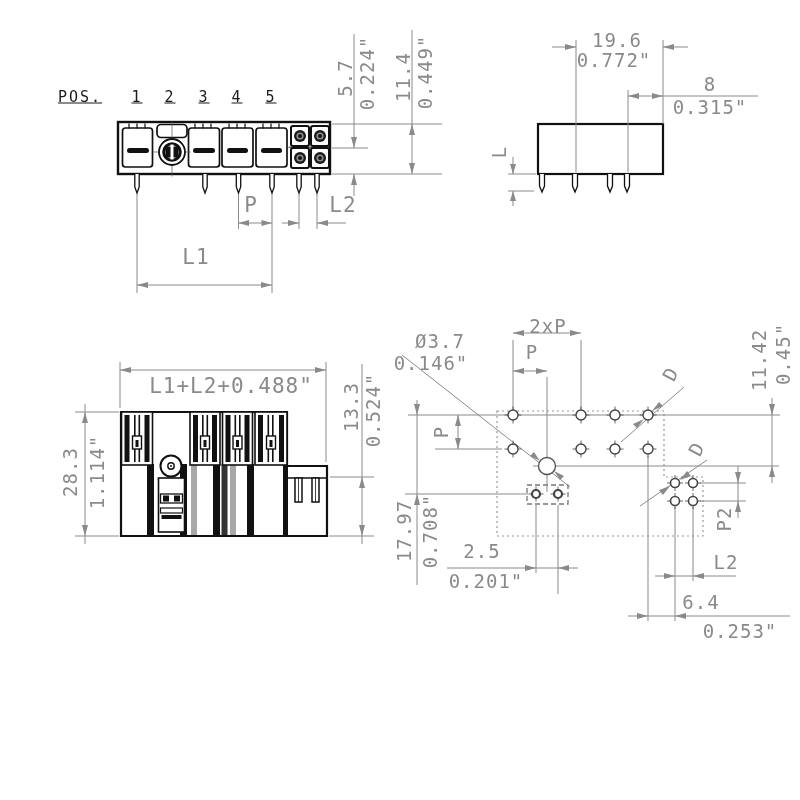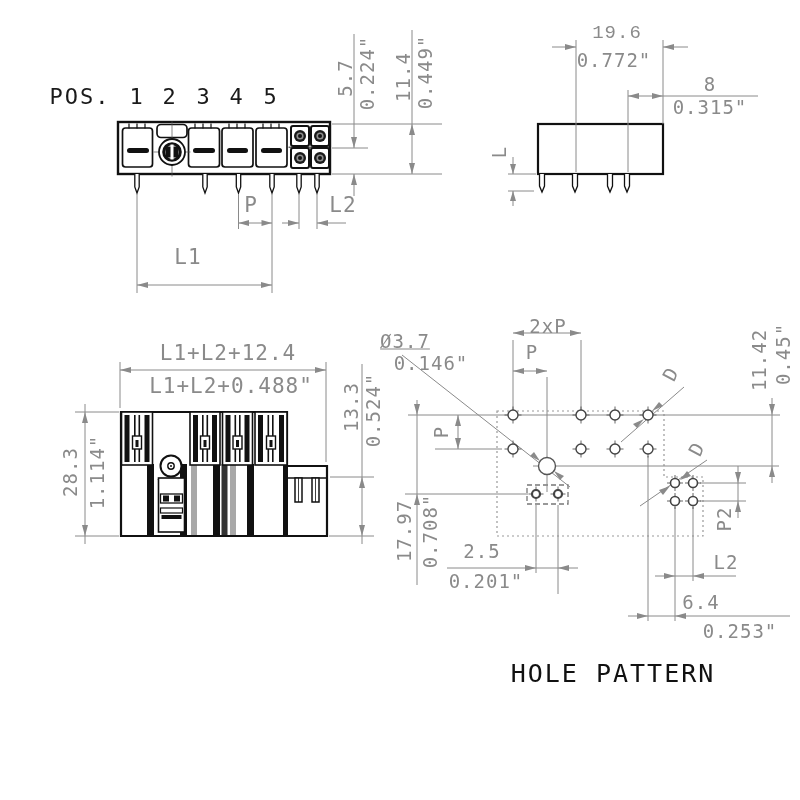--- a/index.html
+++ b/index.html
@@ -5,21 +5,21 @@
   html,body{margin:0;padding:0;background:#fff;}
   #stage{position:relative;width:800px;height:800px;background:#ffffff;overflow:hidden;
          font-family:"DejaVu Sans Mono","Liberation Mono",monospace;}
   #lines{position:absolute;left:0;top:0;}
   .t{position:absolute;white-space:nowrap;color:#8a8a8a;font-size:19px;letter-spacing:1px;
      transform:translate(-50%,-50%);line-height:1;}
   .t.big{font-size:21px;}
   .t.rot{transform:translate(-50%,-50%) rotate(-90deg);}
   .t.black{color:#1a1a1a;}
   .t.title{font-size:25px;letter-spacing:2px;color:#111;}
-  .t.pos{font-size:22px;letter-spacing:2px;}
+  .t.pos{font-size:15px;letter-spacing:2px;text-decoration:underline;}
   .t.dlab{font-size:19px;}
   .t.rotD1{transform:translate(-50%,-50%) rotate(-62deg);}
   .t.rotD2{transform:translate(-50%,-50%) rotate(-62deg);}
 </style>
 </head>
 <body>
 
 <div id="stage">
 
 <svg id="lines" width="800" height="800" viewBox="0 0 800 800">
@@ -381,47 +381,45 @@
 <div class="t pos black" style="left:170px;top:97px;">2</div>
 <div class="t pos black" style="left:204px;top:97px;">3</div>
 <div class="t pos black" style="left:237px;top:97px;">4</div>
 <div class="t pos black" style="left:271px;top:97px;">5</div>
 <div class="t rot" style="left:345px;top:78px;">5.7</div>
 <div class="t rot" style="left:367px;top:73px;">0.224"</div>
 <div class="t rot" style="left:403px;top:77px;">11.4</div>
 <div class="t rot" style="left:425px;top:72px;">0.449"</div>
 <div class="t big" style="left:251px;top:205px;">P</div>
 <div class="t big" style="left:343px;top:205px;">L2</div>
-<div class="t big" style="left:188px;top:257px;text-align:center;">L1</div>
-
-<div class="t" style="left:617px;top:33px;font-family:Liberation Mono, monospace;">19.6</div>
+<div class="t big" style="left:196px;top:257px;text-align:center;">L1</div>
+
+<div class="t" style="left:617px;top:40px;">19.6</div>
 <div class="t" style="left:614px;top:60px;">0.772"</div>
 <div class="t" style="left:710px;top:84px;">8</div>
 <div class="t" style="left:710px;top:107px;">0.315"</div>
 <div class="t rot" style="left:499px;top:152px;">L</div>
 
-<div class="t big" style="left:228px;top:353px;">L1+L2+12.4</div>
 <div class="t big" style="left:231px;top:386px;">L1+L2+0.488"</div>
 <div class="t rot" style="left:70px;top:472px;">28.3</div>
 <div class="t rot" style="left:97px;top:472px;">1.114"</div>
 <div class="t rot" style="left:351px;top:407px;">13.3</div>
 <div class="t rot" style="left:373px;top:410px;">0.524"</div>
 
 <div class="t" style="left:548px;top:326px;">2xP</div>
 <div class="t" style="left:532px;top:352px;">P</div>
-<div class="t" style="left:405px;top:341px;text-decoration:underline;">Ø3.7</div>
+<div class="t" style="left:440px;top:341px;">Ø3.7</div>
 <div class="t" style="left:431px;top:363px;">0.146"</div>
 <div class="t rot" style="left:441px;top:432px;">P</div>
 <div class="t rot" style="left:404px;top:531px;">17.97</div>
 <div class="t rot" style="left:430px;top:531px;">0.708"</div>
 <div class="t rot" style="left:759px;top:360px;">11.42</div>
 <div class="t rot" style="left:783px;top:354px;">0.45"</div>
 <div class="t dlab rotD1" style="left:671px;top:374px;">D</div>
 <div class="t dlab rotD2" style="left:697px;top:449px;">D</div>
 <div class="t rot" style="left:724px;top:519px;">P2</div>
 <div class="t" style="left:726px;top:562px;">L2</div>
 <div class="t" style="left:482px;top:551px;">2.5</div>
 <div class="t" style="left:486px;top:581px;">0.201"</div>
 <div class="t" style="left:701px;top:602px;">6.4</div>
 <div class="t" style="left:740px;top:631px;">0.253"</div>
-<div class="t title" style="left:613px;top:673px;">HOLE PATTERN</div>
 
 </div>
 
 </body></html>

